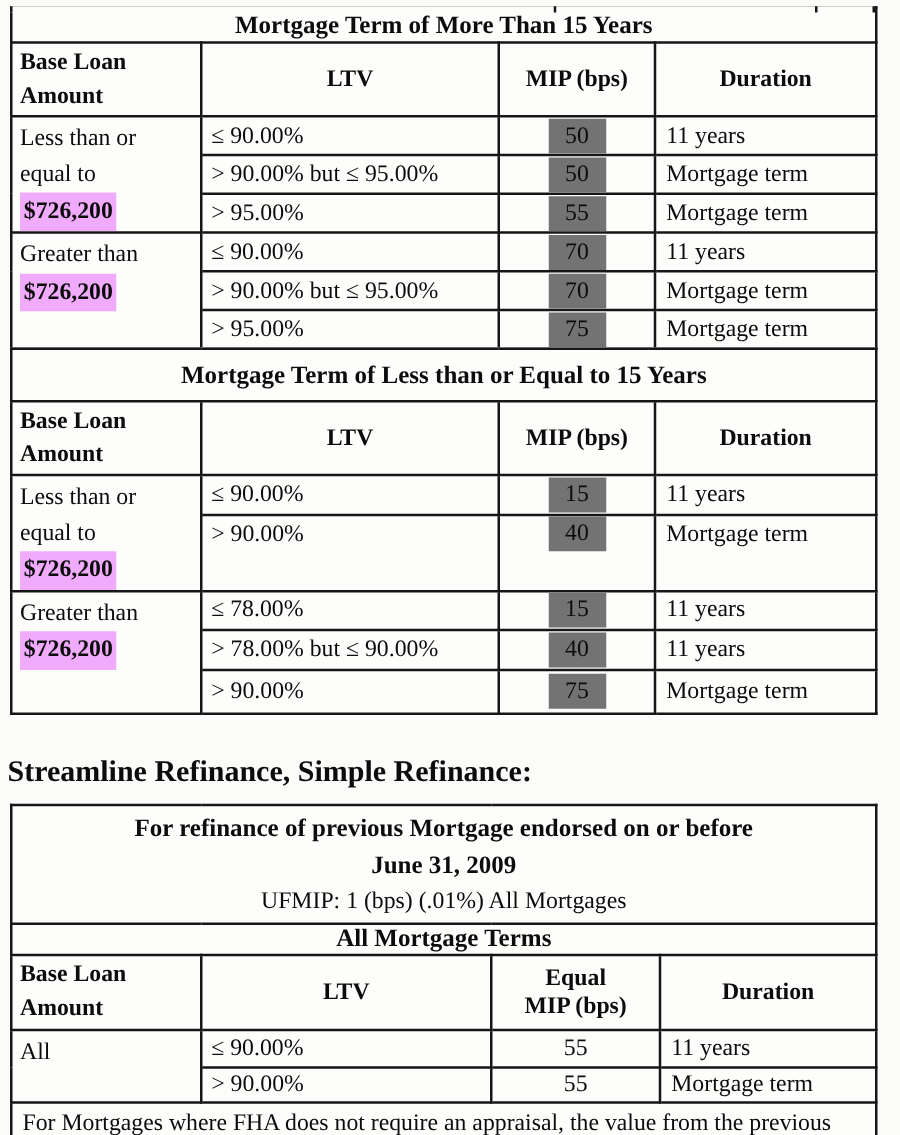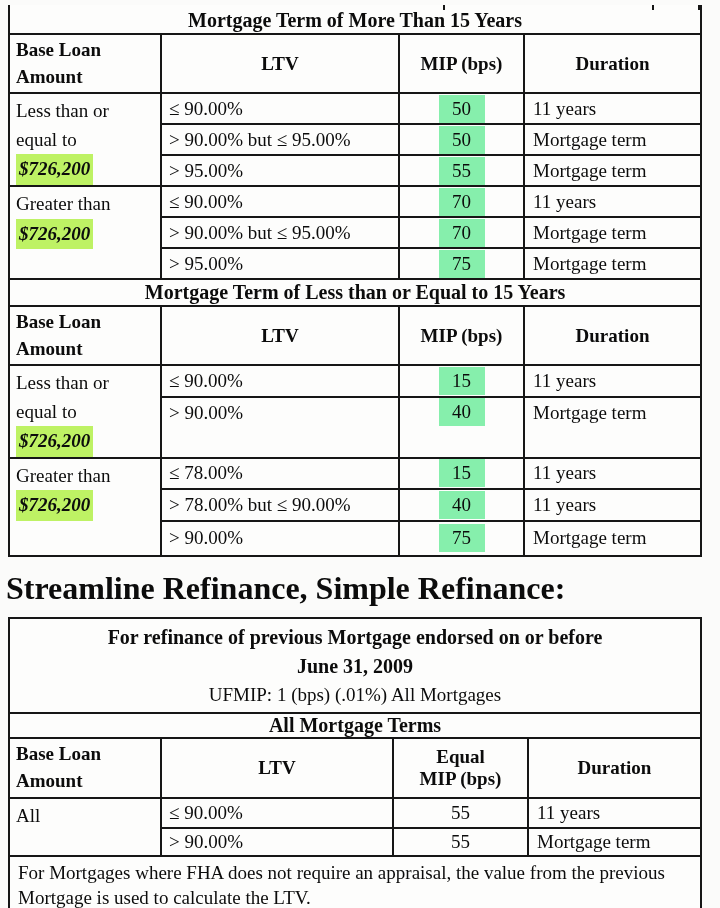--- a/index.html
+++ b/index.html
@@ -74,38 +74,37 @@
   }
   .dur-cell {
     padding-left: 8px;
     vertical-align: middle;
   }
   .mip-cell {
     text-align: center;
     vertical-align: middle;
   }
   .hl {
-    background: #bef264;
-    font-style: italic;
+    background: #f0abfc;
   }
   .amount {
     font-weight: 700;
     padding: 1px 3px;
     display: inline-block;
   }
   .mip-band {
     display: inline-block;
     min-width: 46px;
     padding: 3px 0;
-    background: #86efac;
+    background: #737373;
   }
   .section-heading {
-    margin: 15px 0 13px 6px;
-    font-weight: 700;
-    font-size: 32px;
+    margin: 34px 0 13px 6px;
+    font-weight: 700;
+    font-size: 24px;
     line-height: 1;
   }
   .refi-title-cell {
     text-align: center;
     vertical-align: middle;
     padding: 4px 10px;
     line-height: 1.45;
   }
   .refi-title-cell .bold-line { font-weight: 700; display: block; }
   .refi-title-cell .plain-line { display: block; }
@@ -188,21 +187,21 @@
     </table>
 
   <table class="attached">
     <colgroup>
       <col style="width:152px">
         <col style="width:238px">
         <col style="width:125px">
         <col style="width:177px">
     </colgroup>
     <tbody>
-        <tr style="height:27px">
+        <tr style="height:42px">
       <td colspan="4" class="title-cell">Mortgage Term of Less than or Equal to 15 Years</td>
     </tr>
     <tr style="height:55px">
       <td class="colhead base">Base Loan Amount</td>
       <td class="colhead">LTV</td>
       <td class="colhead">MIP (bps)</td>
       <td class="colhead">Duration</td>
     </tr>
     <tr style="height:30px">
       <td class="base-cell" rowspan="2">

